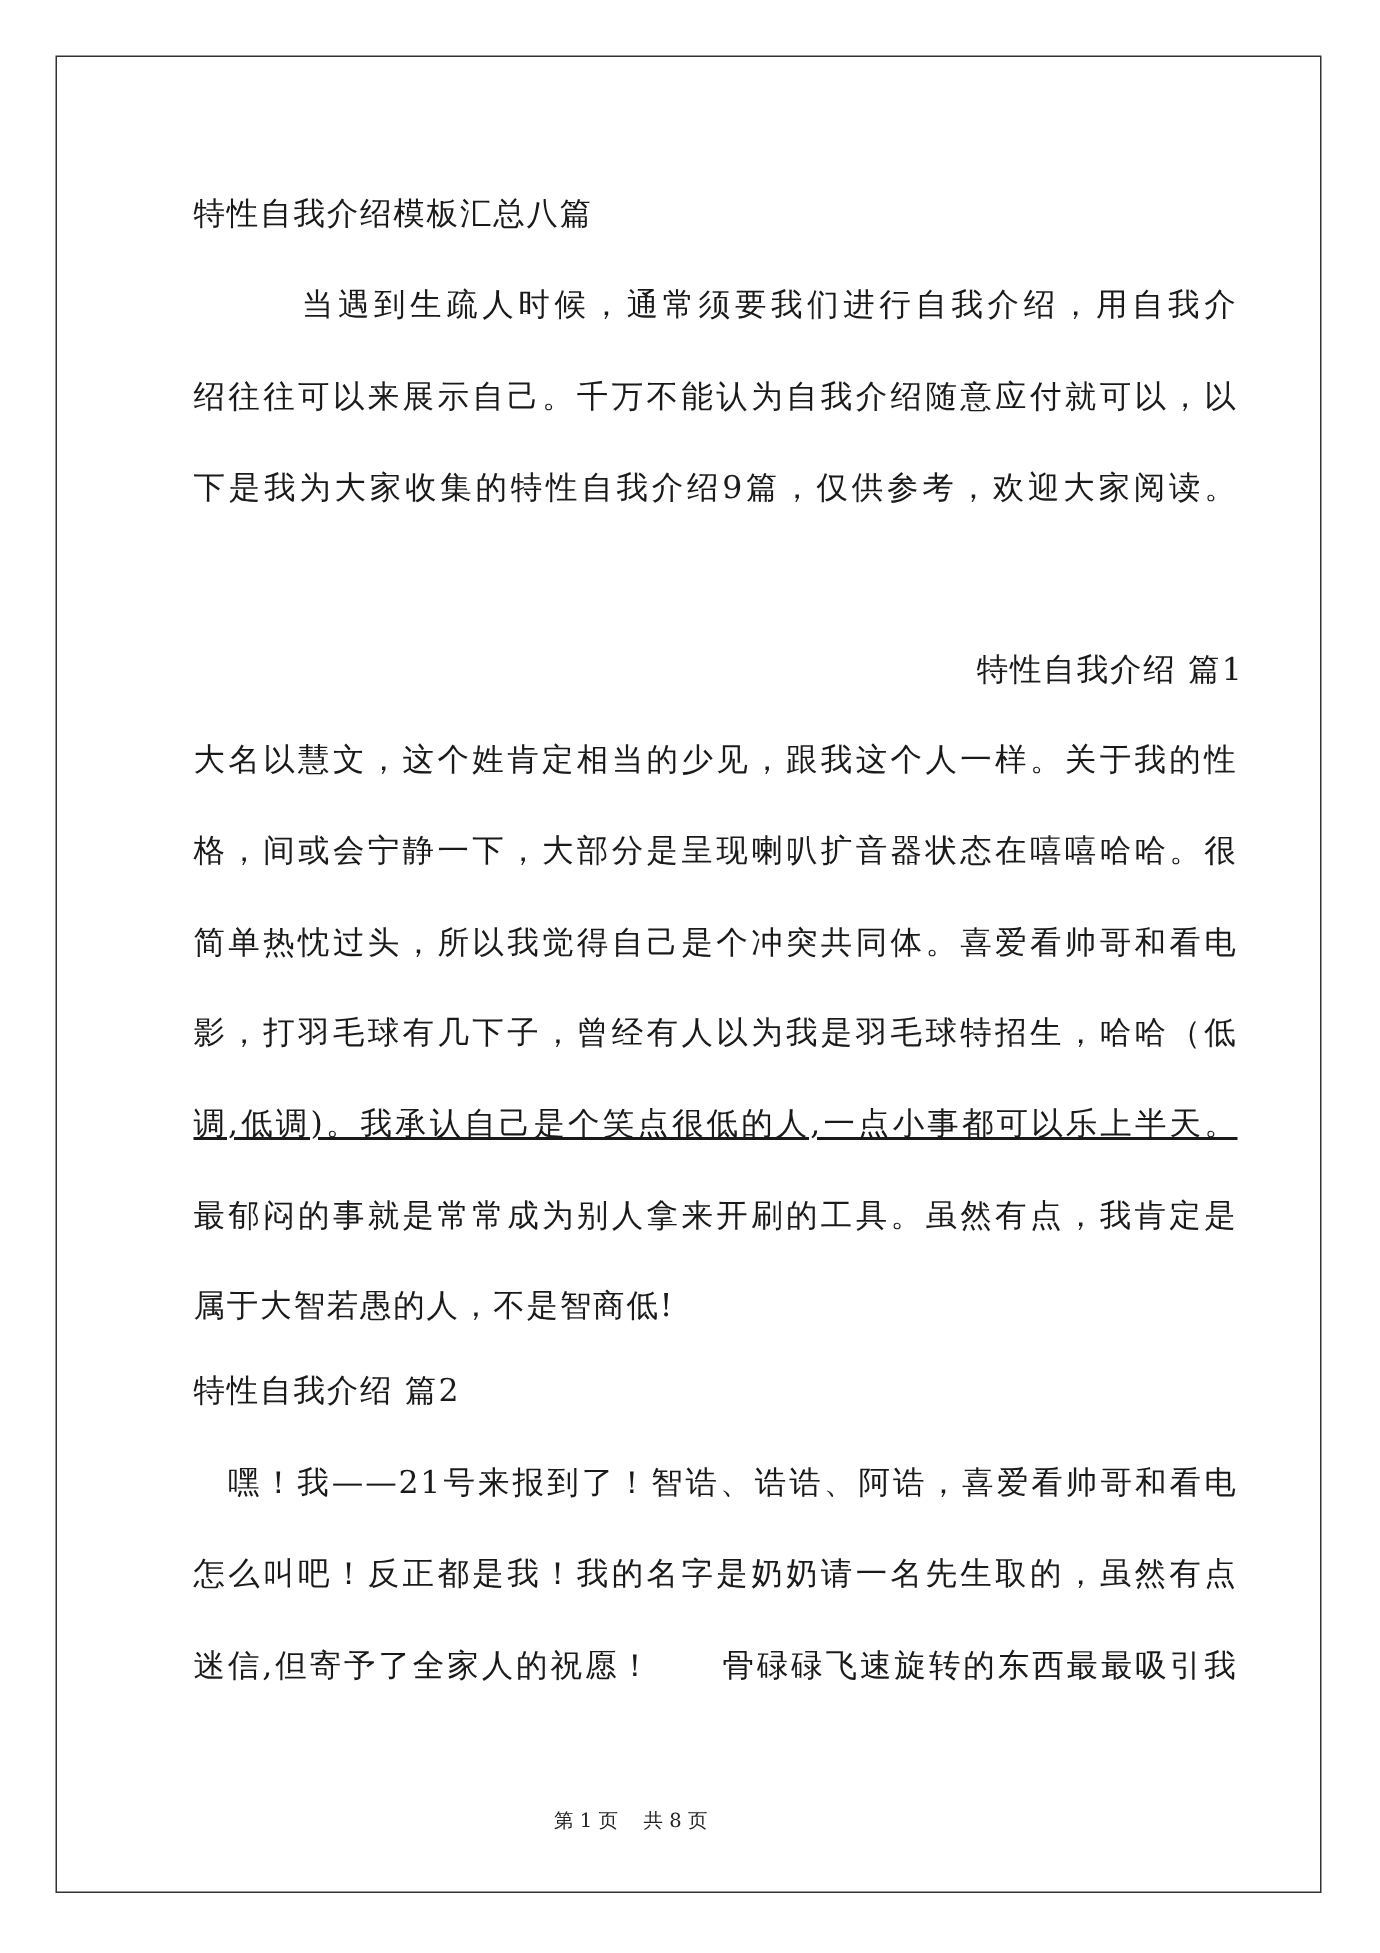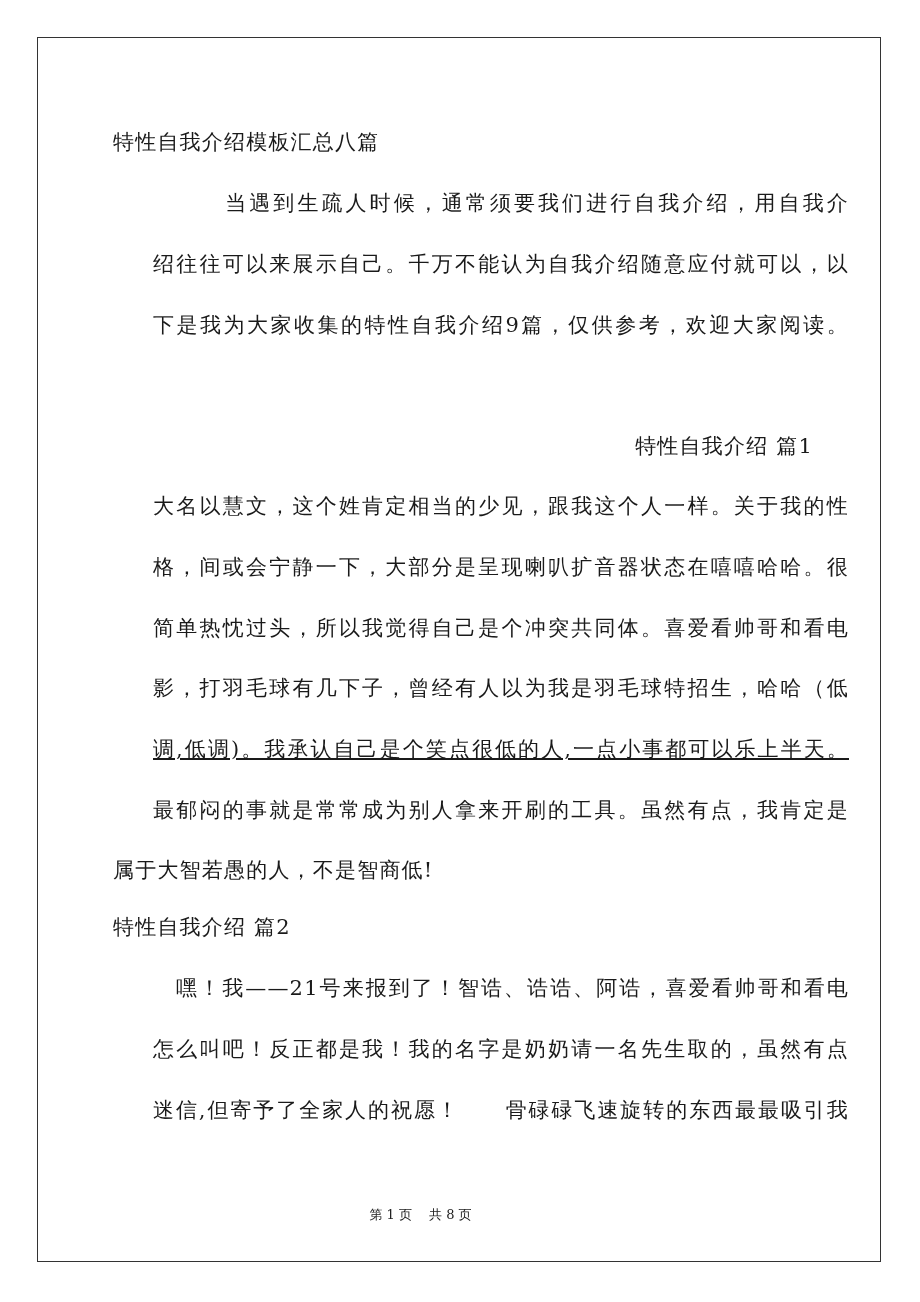--- a/index.html
+++ b/index.html
@@ -19,32 +19,31 @@
       position: absolute;
       left: 37px;
       top: 37px;
       width: 844px;
       height: 1225px;
       border: 1.5px solid #333333;
       box-sizing: border-box;
     }
     .line {
       position: absolute;
-      left: 113px;
+      left: 129px;
       width: 700px;
       font-size: 21px;
       line-height: 28px;
       white-space: nowrap;
       letter-spacing: 1.2px;
     }
     .line.justify {
       text-align: justify;
       text-align-last: justify;
       width: 696px;
-      margin-left: 40px;
     }
     .footer {
       position: absolute;
       top: 1206px;
       left: 0;
       width: 841px;
       text-align: center;
       font-size: 13px;
       line-height: 18px;
       color: #222;

